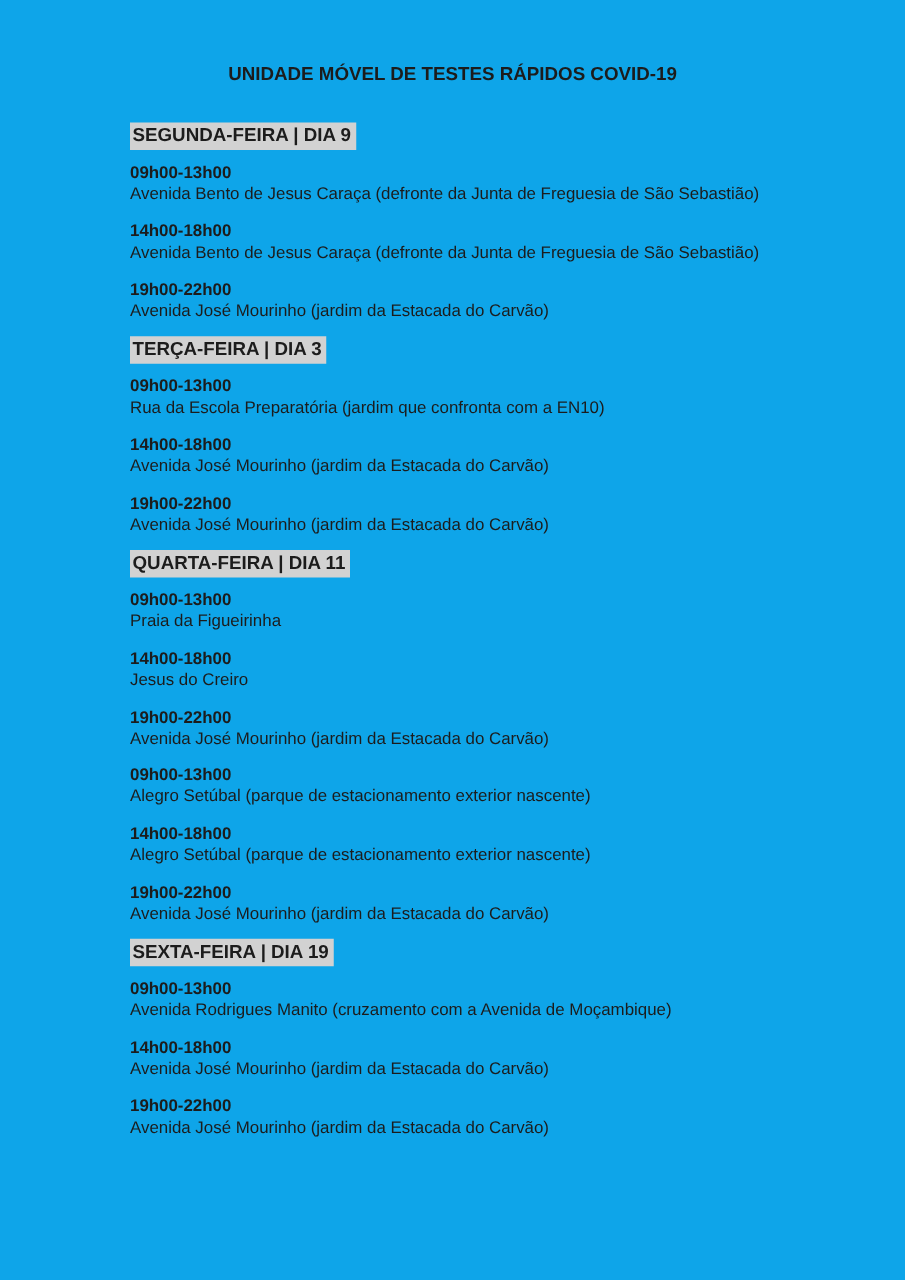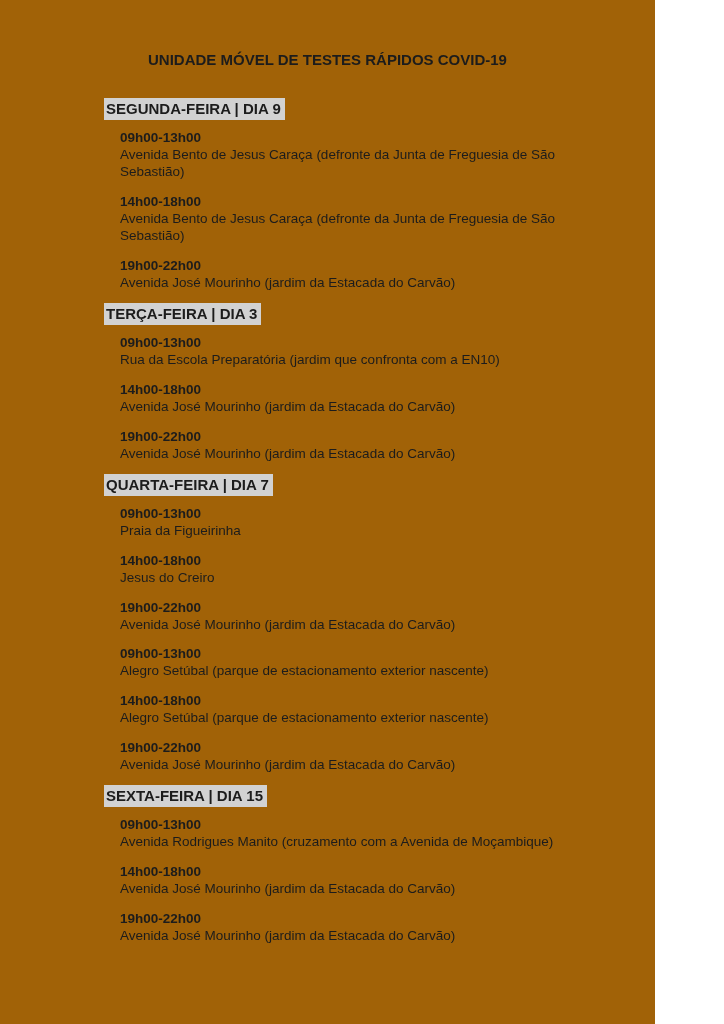--- a/index.html
+++ b/index.html
@@ -2,23 +2,23 @@
 <html><head>
 <meta charset="utf-8">
 <style>
   html, body {
     margin: 0;
     padding: 0;
     background: #ffffff;
   }
   .page {
     position: relative;
-    width: 655px;
+    width: 724px;
     height: 1024px;
-    background: #a16207;
+    background: #0ea5e9;
     color: #1c1c1c;
     font-family: "Liberation Sans", "DejaVu Sans", sans-serif;
     overflow: hidden;
     box-sizing: border-box;
   }
   .title-block {
     padding-top: 50px;
     text-align: center;
     font-weight: bold;
     font-size: 15px;
@@ -38,21 +38,20 @@
     margin: 0 0 9px 0;
     padding: 2px 4px 3px 2px;
     background: #d2d2d2;
     font-weight: bold;
     font-size: 15px;
     line-height: 17px;
     color: #1c1c1c;
   }
   .slot {
     margin-bottom: 13px;
-    margin-left: 16px;
   }
   .slot-time {
     font-weight: bold;
     font-size: 13.5px;
     line-height: 17px;
   }
   .slot-location {
     font-weight: normal;
     font-size: 13.5px;
     line-height: 17px;
@@ -98,21 +97,21 @@
         <div class="slot-time">14h00-18h00</div>
         <div class="slot-location">Avenida José Mourinho (jardim da Estacada do Carvão)</div>
       </div>
       <div class="slot">
         <div class="slot-time">19h00-22h00</div>
         <div class="slot-location">Avenida José Mourinho (jardim da Estacada do Carvão)</div>
       </div>
     </section>
 
     <section class="day-section">
-      <h2 class="day-header">QUARTA-FEIRA | DIA 7</h2>
+      <h2 class="day-header">QUARTA-FEIRA | DIA 11</h2>
       <div class="slot">
         <div class="slot-time">09h00-13h00</div>
         <div class="slot-location">Praia da Figueirinha</div>
       </div>
       <div class="slot">
         <div class="slot-time">14h00-18h00</div>
         <div class="slot-location">Jesus do Creiro</div>
       </div>
       <div class="slot">
         <div class="slot-time">19h00-22h00</div>
@@ -129,21 +128,21 @@
         <div class="slot-time">14h00-18h00</div>
         <div class="slot-location">Alegro Setúbal (parque de estacionamento exterior nascente)</div>
       </div>
       <div class="slot">
         <div class="slot-time">19h00-22h00</div>
         <div class="slot-location">Avenida José Mourinho (jardim da Estacada do Carvão)</div>
       </div>
     </section>
 
     <section class="day-section">
-      <h2 class="day-header">SEXTA-FEIRA | DIA 15</h2>
+      <h2 class="day-header">SEXTA-FEIRA | DIA 19</h2>
       <div class="slot">
         <div class="slot-time">09h00-13h00</div>
         <div class="slot-location">Avenida Rodrigues Manito (cruzamento com a Avenida de Moçambique)</div>
       </div>
       <div class="slot">
         <div class="slot-time">14h00-18h00</div>
         <div class="slot-location">Avenida José Mourinho (jardim da Estacada do Carvão)</div>
       </div>
       <div class="slot">
         <div class="slot-time">19h00-22h00</div>

